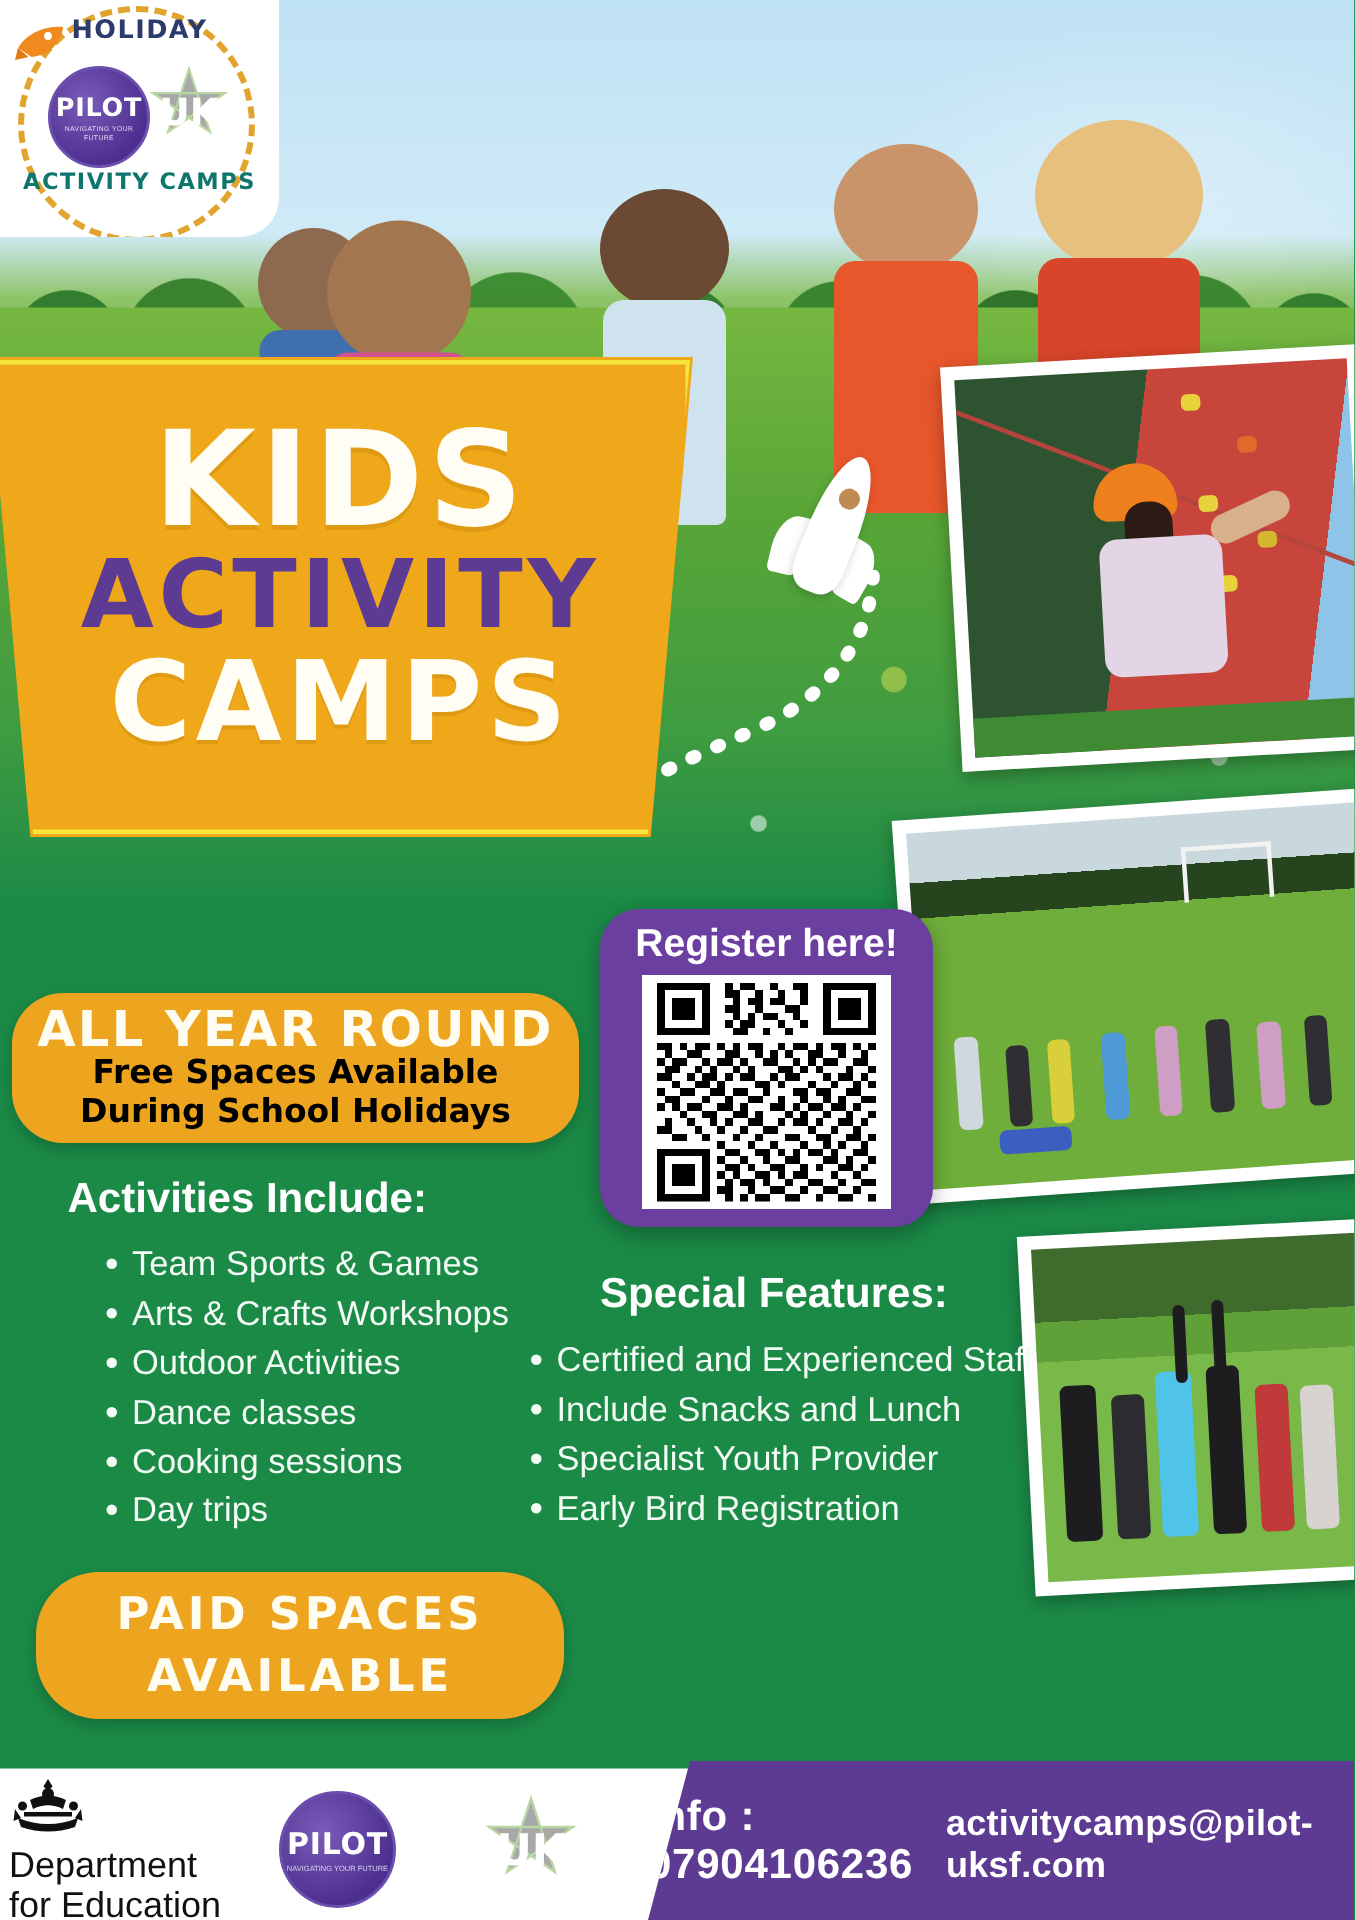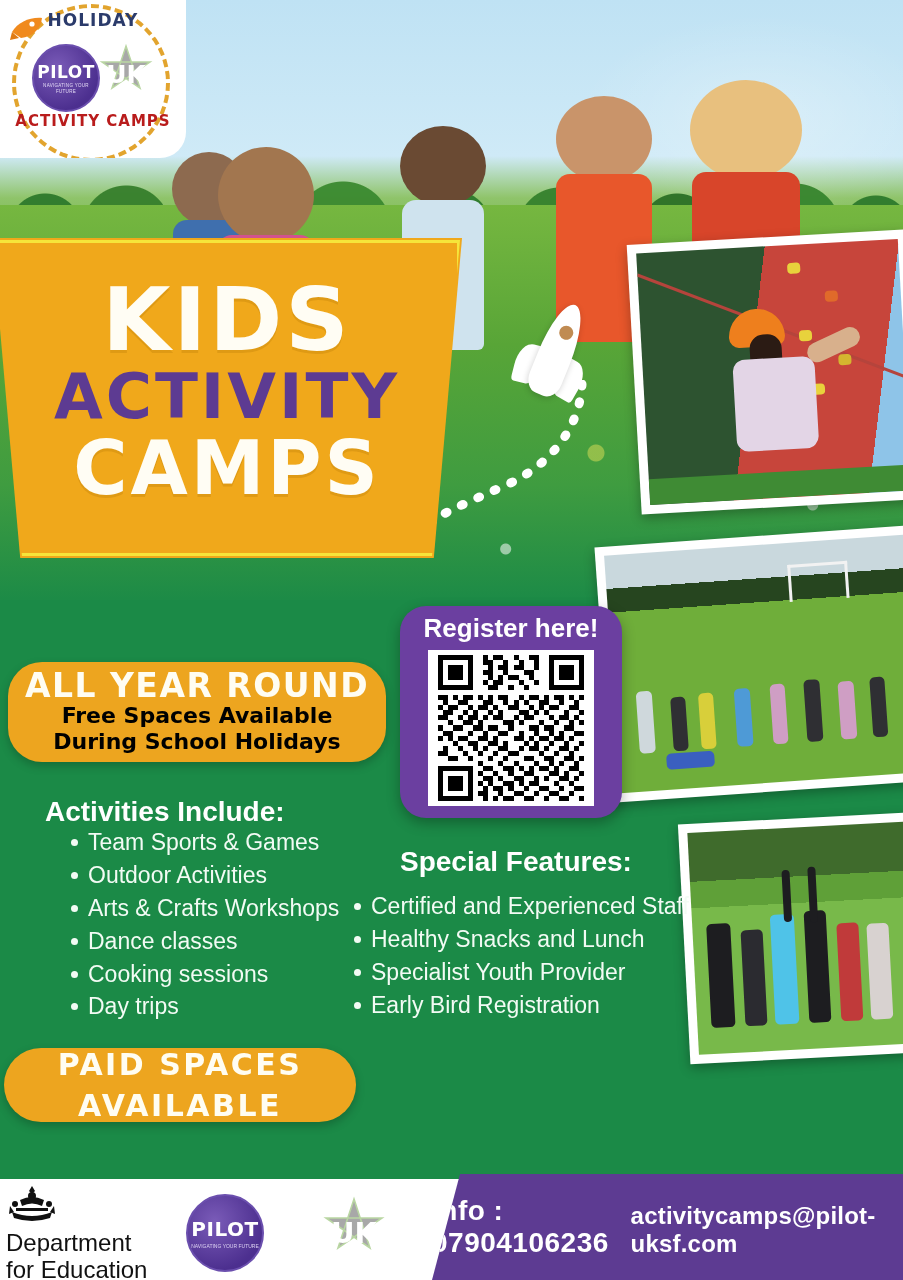--- a/index.html
+++ b/index.html
@@ -128,38 +128,38 @@
   
   .pill{
     position:absolute;border-radius:44px;box-shadow:0 4px 10px rgba(0,0,0,.22);
     display:flex;flex-direction:column;align-items:center;justify-content:center;text-align:center;
   }
   .pill-ages{left:8px;top:592px;width:378px;height:64px;background:#e8722a;}
   .pill-ages .l1{font-family:"DejaVu Sans",sans-serif;font-weight:bold;font-size:31px;color:#fffdf2;letter-spacing:1.5px;}
   .pill-year{left:8px;top:662px;width:378px;height:100px;background:#eda51f;border-radius:34px;}
   .pill-year .l1{font-family:"DejaVu Sans",sans-serif;font-weight:bold;font-size:33px;color:#fffdf2;letter-spacing:1.5px;line-height:1.05;}
   .pill-year .l2{font-family:"DejaVu Sans",sans-serif;font-weight:bold;font-size:22px;color:#000000;line-height:1.18;}
-  .pill-paid{left:4px;top:1048px;width:352px;height:74px;background:#eda51f;border-radius:42px;}
+  .pill-paid{left:24px;top:1048px;width:352px;height:98px;background:#eda51f;border-radius:42px;}
   .pill-paid .l1{font-family:"DejaVu Sans",sans-serif;font-weight:bold;font-size:30px;color:#fffdf2;letter-spacing:2.5px;line-height:1.38;}
 
   
   .qr-card{
     position:absolute;left:400px;top:606px;width:222px;height:212px;background:#6b3fa0;
     border-radius:26px;box-shadow:0 5px 14px rgba(0,0,0,.3);
     display:flex;flex-direction:column;align-items:center;padding-top:7px;box-sizing:border-box;
   }
   .qr-title{font-size:26px;font-weight:bold;color:#ffffff;font-family:"Liberation Sans",sans-serif;margin-bottom:6px;}
   .qr-box{width:166px;height:156px;background:#fff;padding:5px;box-sizing:border-box;}
   .qr-box svg{display:block;width:100%;height:100%;}
 
   
   .sec-title{
     position:absolute;font-weight:bold;color:#ffffff;font-family:"Liberation Sans",sans-serif;
   }
-  .act-title{left:45px;top:783px;font-size:28px;margin-top:13px;}
+  .act-title{left:45px;top:783px;font-size:28px;}
   .feat-title{left:400px;top:846px;font-size:28px;}
   ul.plist{margin:0;padding:0 0 0 26px;list-style:none;}
   ul.plist li{
     position:relative;color:#f2fbf4;font-size:23px;line-height:1.30;
     font-family:"Liberation Sans",sans-serif;margin-bottom:3px;
   }
   ul.plist li::before{
     content:"";position:absolute;left:-17px;top:11px;width:7px;height:7px;border-radius:50%;background:#f2fbf4;
   }
   .act-list{position:absolute;left:62px;top:828px;width:320px;}
@@ -175,21 +175,21 @@
     position:absolute;left:12px;top:4px;width:150px;height:150px;border-radius:50%;
     border:4px dashed #e2a42e;
   }
   .lb-holiday{
     position:absolute;left:0;top:10px;width:186px;text-align:center;
     font-size:17px;font-weight:bold;color:#2b3b6b;letter-spacing:1px;
     font-family:"DejaVu Sans",sans-serif;
   }
   .lb-camps{
     position:absolute;left:0;top:112px;width:186px;text-align:center;
-    font-size:15px;font-weight:bold;color:#b91c1c;letter-spacing:1px;
+    font-size:15px;font-weight:bold;color:#0f766e;letter-spacing:1px;
     font-family:"DejaVu Sans",sans-serif;
   }
   .lb-rocket{position:absolute;left:8px;top:16px;width:38px;height:26px;}
   .pilot-circle{
     position:absolute;left:32px;top:44px;width:64px;height:64px;border-radius:50%;
     background:radial-gradient(circle at 36% 34%, #7a5bb8, #4c2f8f 72%);
     border:2px solid #6b4fae;display:flex;flex-direction:column;align-items:center;justify-content:center;
   }
   .pilot-circle .pt{font-size:17px;font-weight:bold;color:#fff;letter-spacing:.5px;font-family:"DejaVu Sans",sans-serif;}
   .pilot-circle .ps{font-size:4.5px;color:#e3d9f5;letter-spacing:.3px;margin-top:1px;text-align:center;line-height:1.25;}
@@ -545,33 +545,33 @@
           <rect x="28" y="28" width="1" height="1"></rect>
         </g>
       </svg>
     </div>
   </div>
 
   <div class="sec-title act-title">Activities Include:</div>
   <div class="act-list">
     <ul class="plist">
       <li>Team Sports &amp; Games</li>
+      <li>Arts &amp; Crafts Workshops</li>
       <li>Outdoor Activities</li>
-      <li>Arts &amp; Crafts Workshops</li>
       <li>Dance classes</li>
       <li>Cooking sessions</li>
       <li>Day trips</li>
     </ul>
   </div>
 
   <div class="sec-title feat-title">Special Features:</div>
   <div class="feat-list">
     <ul class="plist">
       <li>Certified and Experienced Staff</li>
-      <li>Healthy Snacks and Lunch</li>
+      <li>Include Snacks and Lunch</li>
       <li>Specialist Youth Provider</li>
       <li>Early Bird Registration</li>
     </ul>
   </div>
 
   <div class="logo-badge">
     <div class="dashring"></div>
     <div class="lb-rocket">
       <svg viewBox="0 0 38 26">
         <path d="M4 16 C10 6, 22 1, 34 2 C33 13, 24 21, 13 22 Z" fill="#f08a1e"></path>

